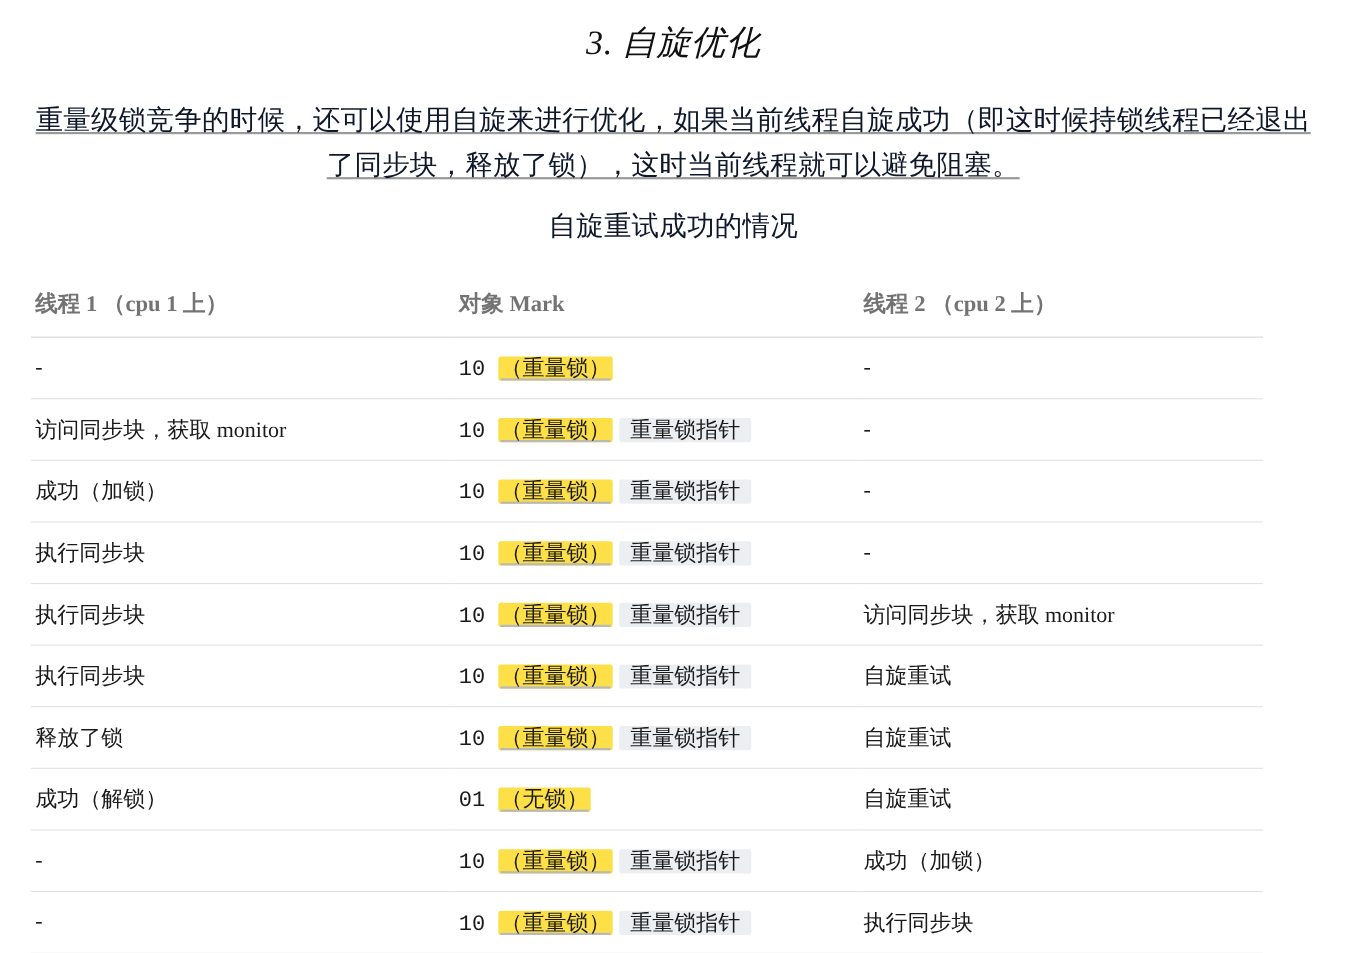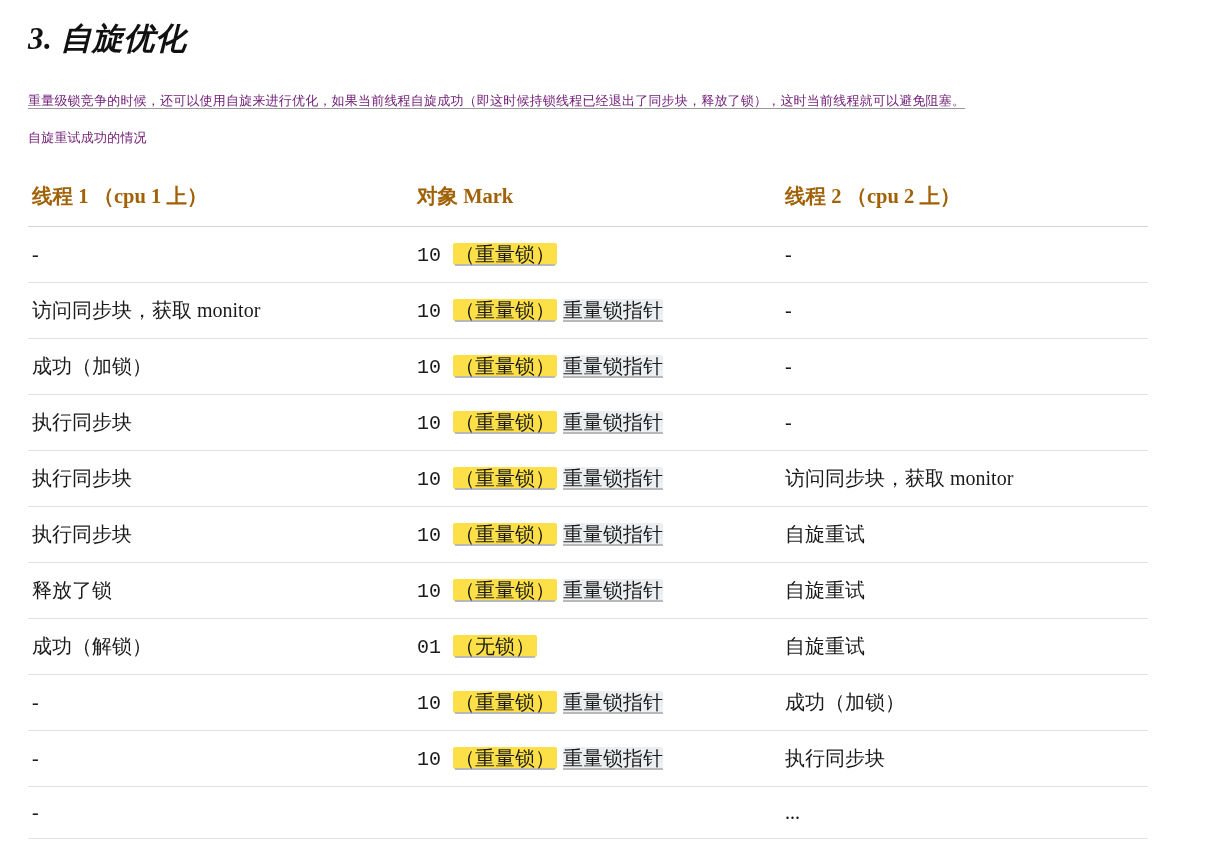--- a/index.html
+++ b/index.html
@@ -15,35 +15,36 @@
     overflow: hidden;
   }
   .page {
     position: relative;
     width: 1224px;
     height: 866px;
     box-sizing: border-box;
     padding: 0 28px;
   }
   .doc-title {
-    text-align: left;
+    text-align: center;
     font-style: italic;
-    font-weight: 700;
+    font-weight: 400;
     font-size: 31px;
     letter-spacing: 0.5px;
     margin: 10px 0 0 0;
     padding-top: 8px;
     color: #111;
   }
   .para {
-    font-size: 13px;
+    font-size: 25px;
     line-height: 1.62;
     margin: 30px 0 0 0;
-    color: #701a75;
+    color: #0f172a;
     letter-spacing: 0.2px;
+    text-align: center;
   }
   .para-2 {
     margin-top: 16px;
   }
   .u {
     text-decoration: underline;
     text-decoration-color: #9a9a9a;
     text-underline-offset: 3px;
   }
   table.lock-table {
@@ -51,21 +52,21 @@
     border-collapse: collapse;
     margin-top: 28px;
     table-layout: fixed;
   }
   table.lock-table th {
     text-align: left;
     font-weight: 700;
     font-size: 20.5px;
     padding: 6px 4px 16px 4px;
     border-bottom: 1.5px solid #d8d8d8;
-    color: #a16207;
+    color: #737373;
     white-space: nowrap;
   }
   table.lock-table td {
     text-align: left;
     font-size: 20px;
     padding: 14px 4px 14px 4px;
     border-bottom: 1.2px solid #e2e2e2;
     color: #1a1a1a;
     vertical-align: middle;
   }
@@ -78,23 +79,22 @@
   .hl {
     background: #fde047;
     padding: 0 2px;
     border-radius: 2px;
     text-decoration: underline;
     text-decoration-color: #b9b9b9;
     text-underline-offset: 3px;
   }
   .ptr {
     background: #eceff1;
-    padding: 0 0;
+    padding: 0 10px;
     border-radius: 2px;
-    text-decoration: underline;
     text-decoration-color: #b9b9b9;
     text-underline-offset: 3px;
     margin-left: 6px;
   }
   .ellipsis {
     color: #555;
     font-size: 17px;
   }
 </style>
 </head>

